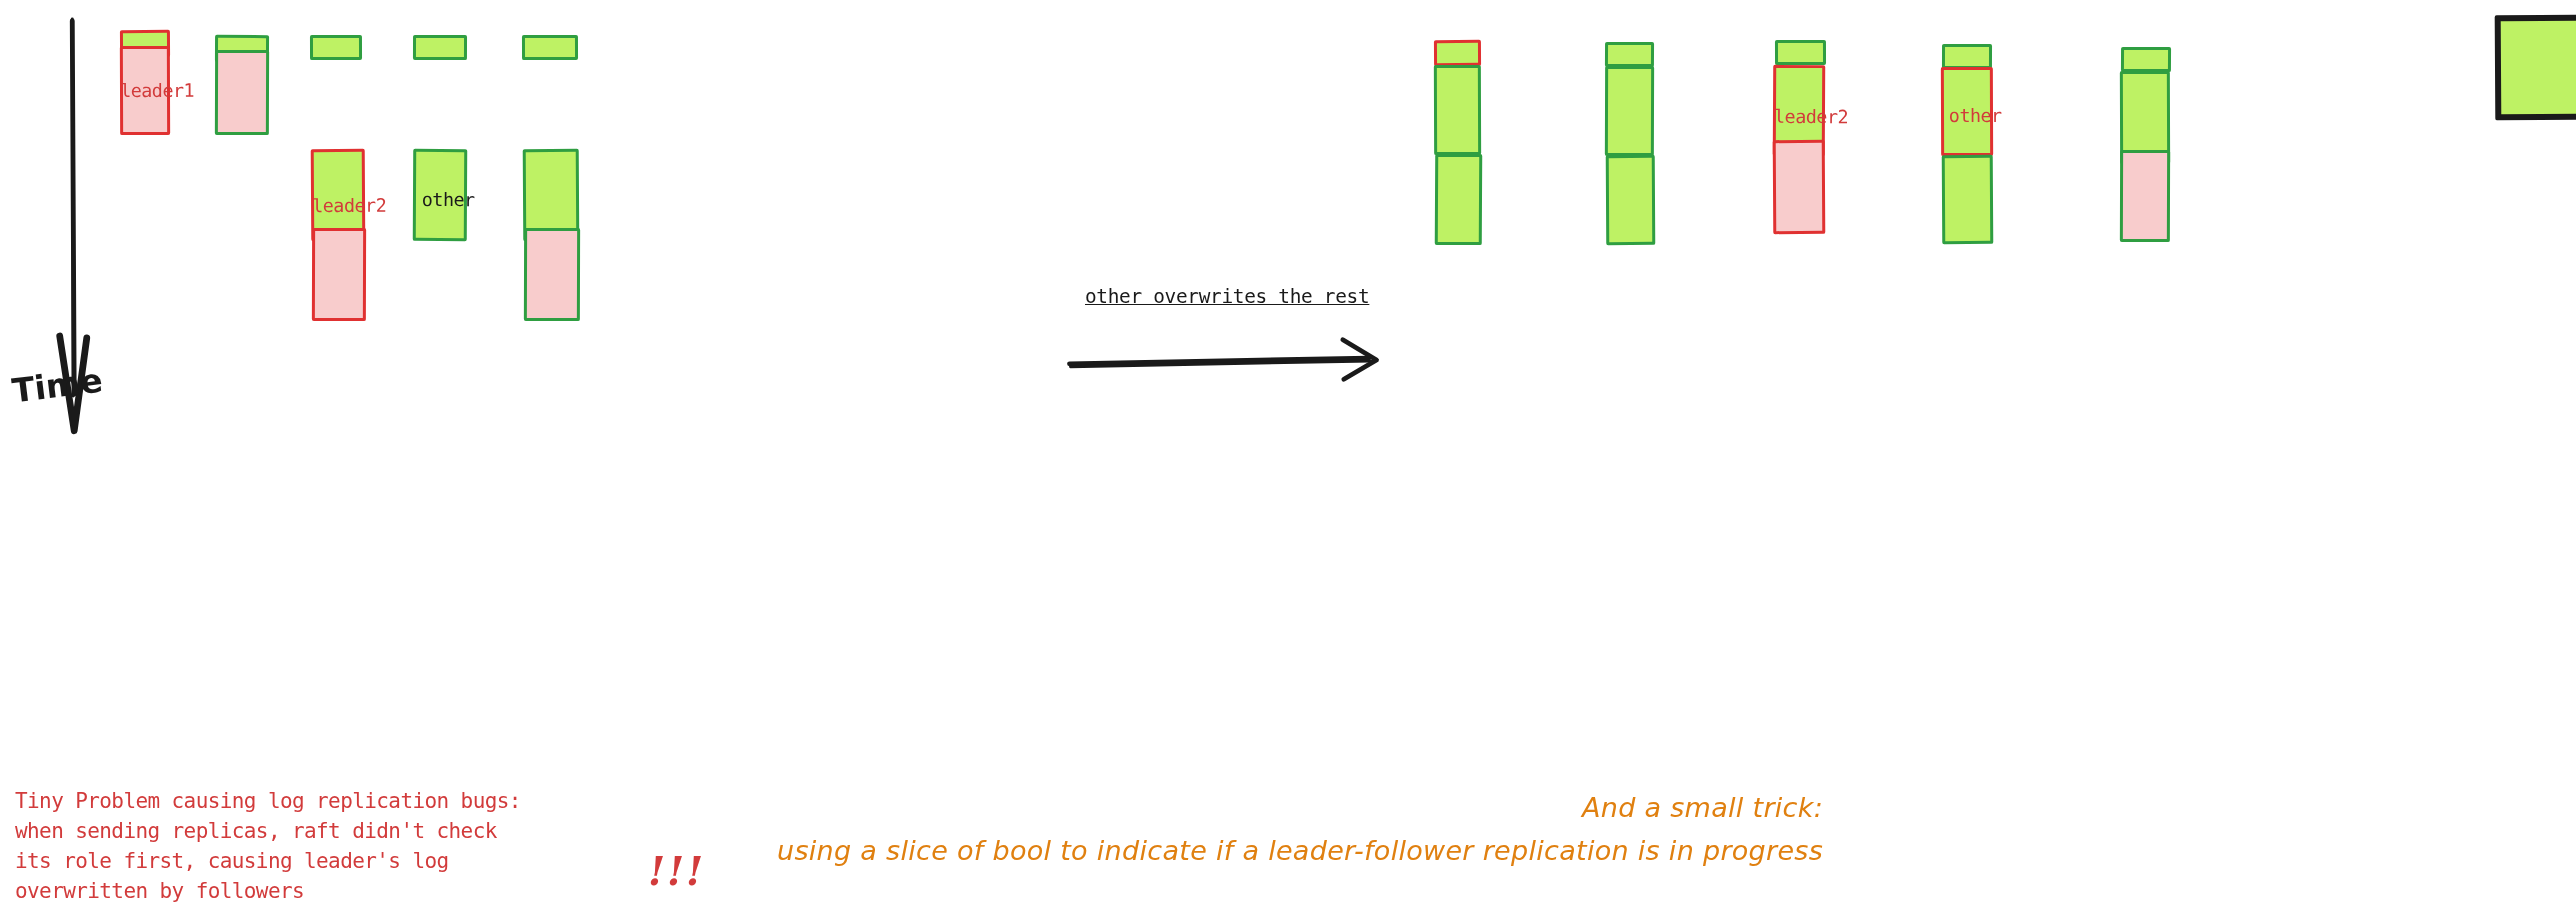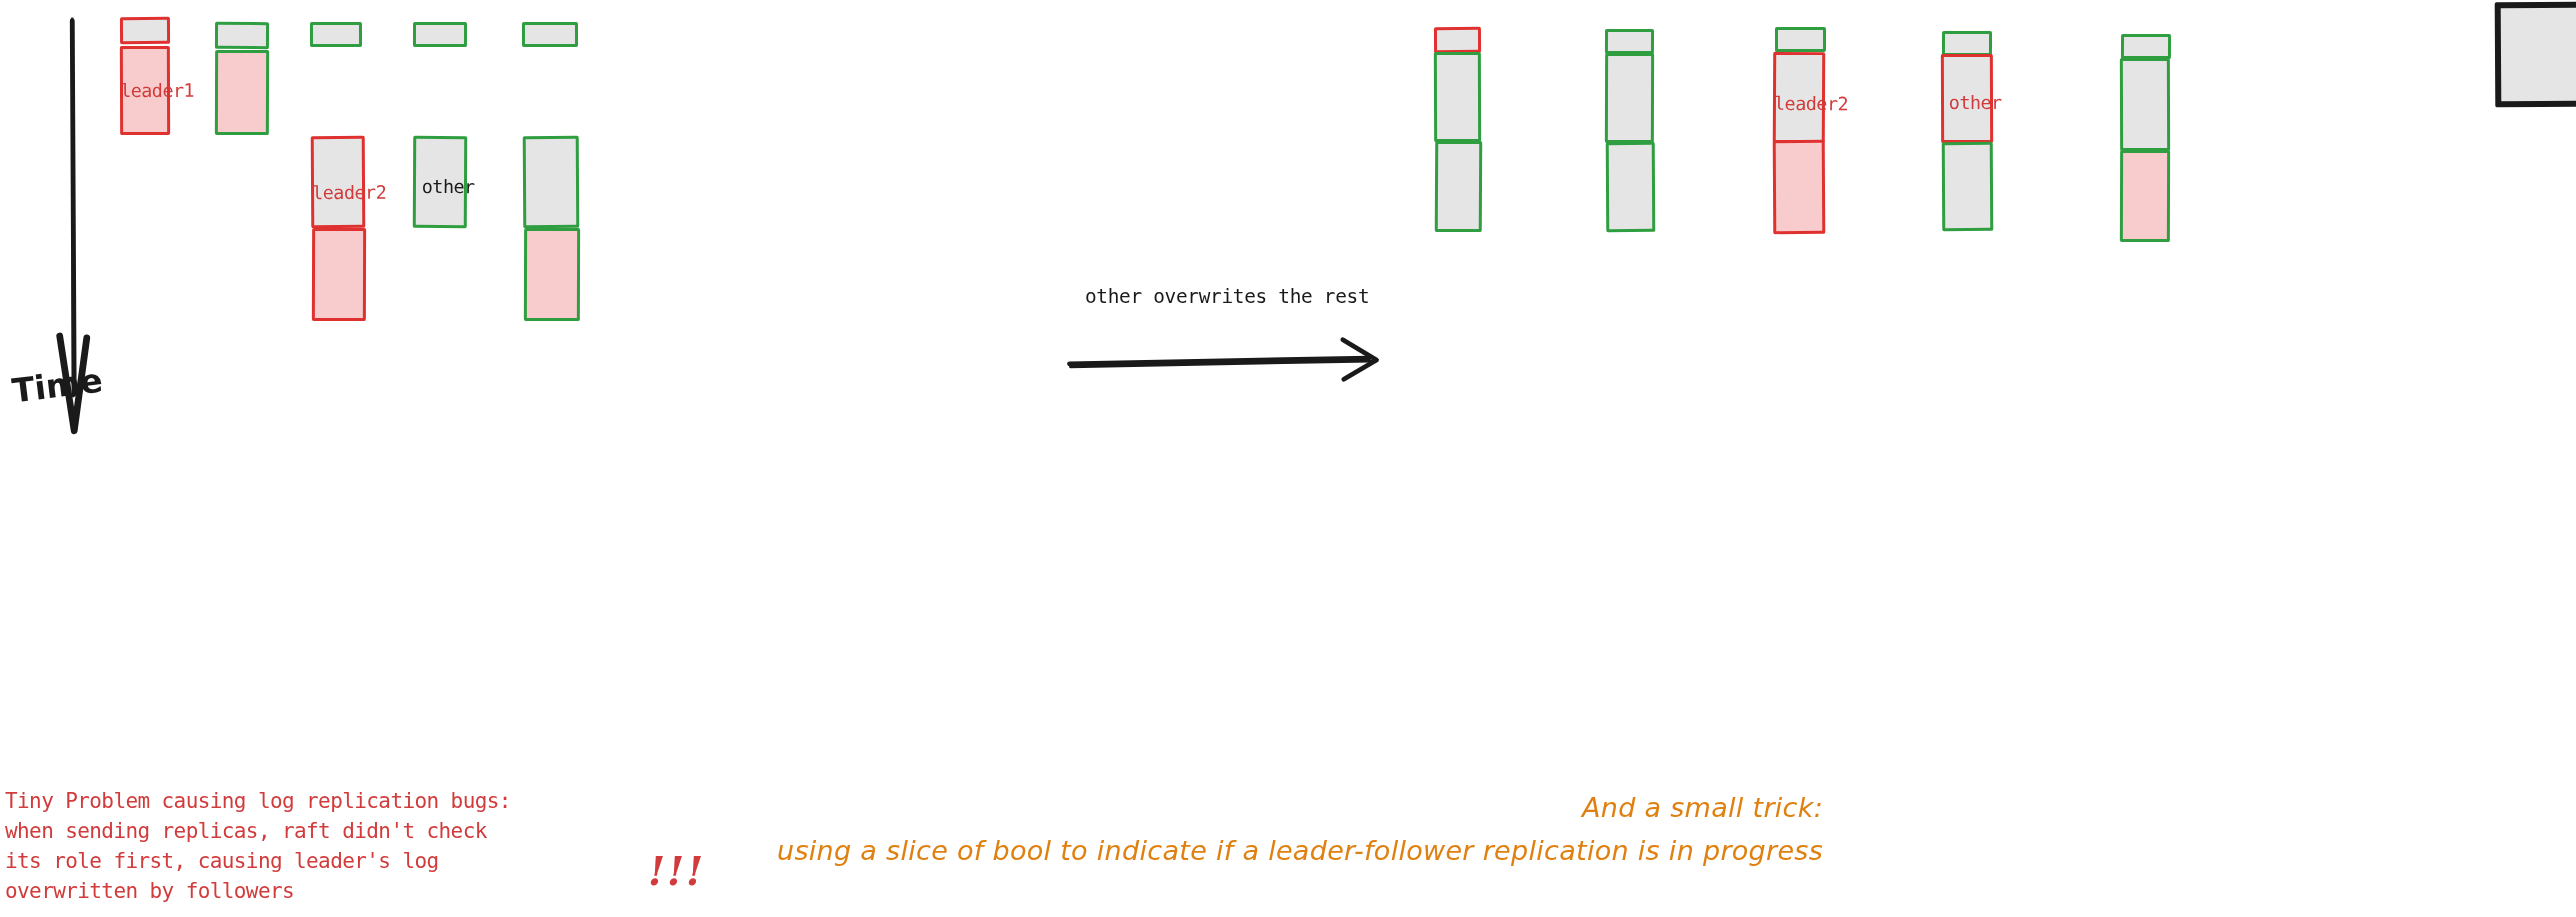--- a/index.html
+++ b/index.html
@@ -19,21 +19,21 @@
   }
   
   .logbox {
     position: absolute;
     box-sizing: border-box;
     display: flex;
     align-items: center;
     justify-content: center;
     border-radius: 1.9px;
   }
-  .fill-green { background: #e5e5e5; }
+  .fill-green { background: #bef264; margin-top: 13px; }
   .fill-red   { background: #f8cccc; }
   .stroke-green { border: 3.9px solid #2f9e41; }
   .stroke-red   { border: 3.9px solid #e03131; }
   .stroke-black { border: 6.8px solid #1a1a1a; }
   .box-label {
     font-family: "DejaVu Sans Mono", monospace;
     font-size: 18.4px;
     letter-spacing: -0.5px;
     white-space: nowrap;
     pointer-events: none;
@@ -48,20 +48,21 @@
   .j4 { transform: rotate(0.18deg); }
 
   
   .arrow-svg { position: absolute; overflow: visible; }
 
   
   .mono-text {
     position: absolute;
     font-family: "DejaVu Sans Mono", monospace;
     white-space: pre;
+    text-decoration: underline;
   }
   #arrow-caption {
     font-size: 19.4px;
     color: #1a1a1a;
     letter-spacing: -0.3px;
   }
   #main-caption {
     font-size: 28px;
     color: #1a1a1a;
     letter-spacing: 0.5px;
@@ -192,21 +193,21 @@
     <div>
       <div class="logbox fill-green stroke-green j2" style="left:2121px; top:34px; width:50px; height:25px;"></div>
       <div class="logbox fill-green stroke-green j3" style="left:2120px; top:58px; width:50px; height:93px;"></div>
       <div class="logbox fill-red stroke-green j4" style="left:2120px; top:150px; width:50px; height:92px;"></div>
     </div>
   </div>
 
   <div class="logbox fill-green stroke-black j1" style="left:2495px; top:1.9px; width:116px; height:105px;"></div>
 
 
-  <div id="note-red" style="left:5px; top:786px;">Tiny Problem causing log replication bugs:
+  <div id="note-red" style="left:15px; top:786px;">Tiny Problem causing log replication bugs:
 when sending replicas, raft didn't check
 its role first, causing leader's log
 overwritten by followers</div>
   <div id="bang-mark" style="left:648px; top:848px;">!!!</div>
   <div id="note-orange" style="left:777px; top:786px;">And a small trick:
 using a slice of bool to indicate if a leader-follower replication is in progress</div>
 
 </div>
 
 

